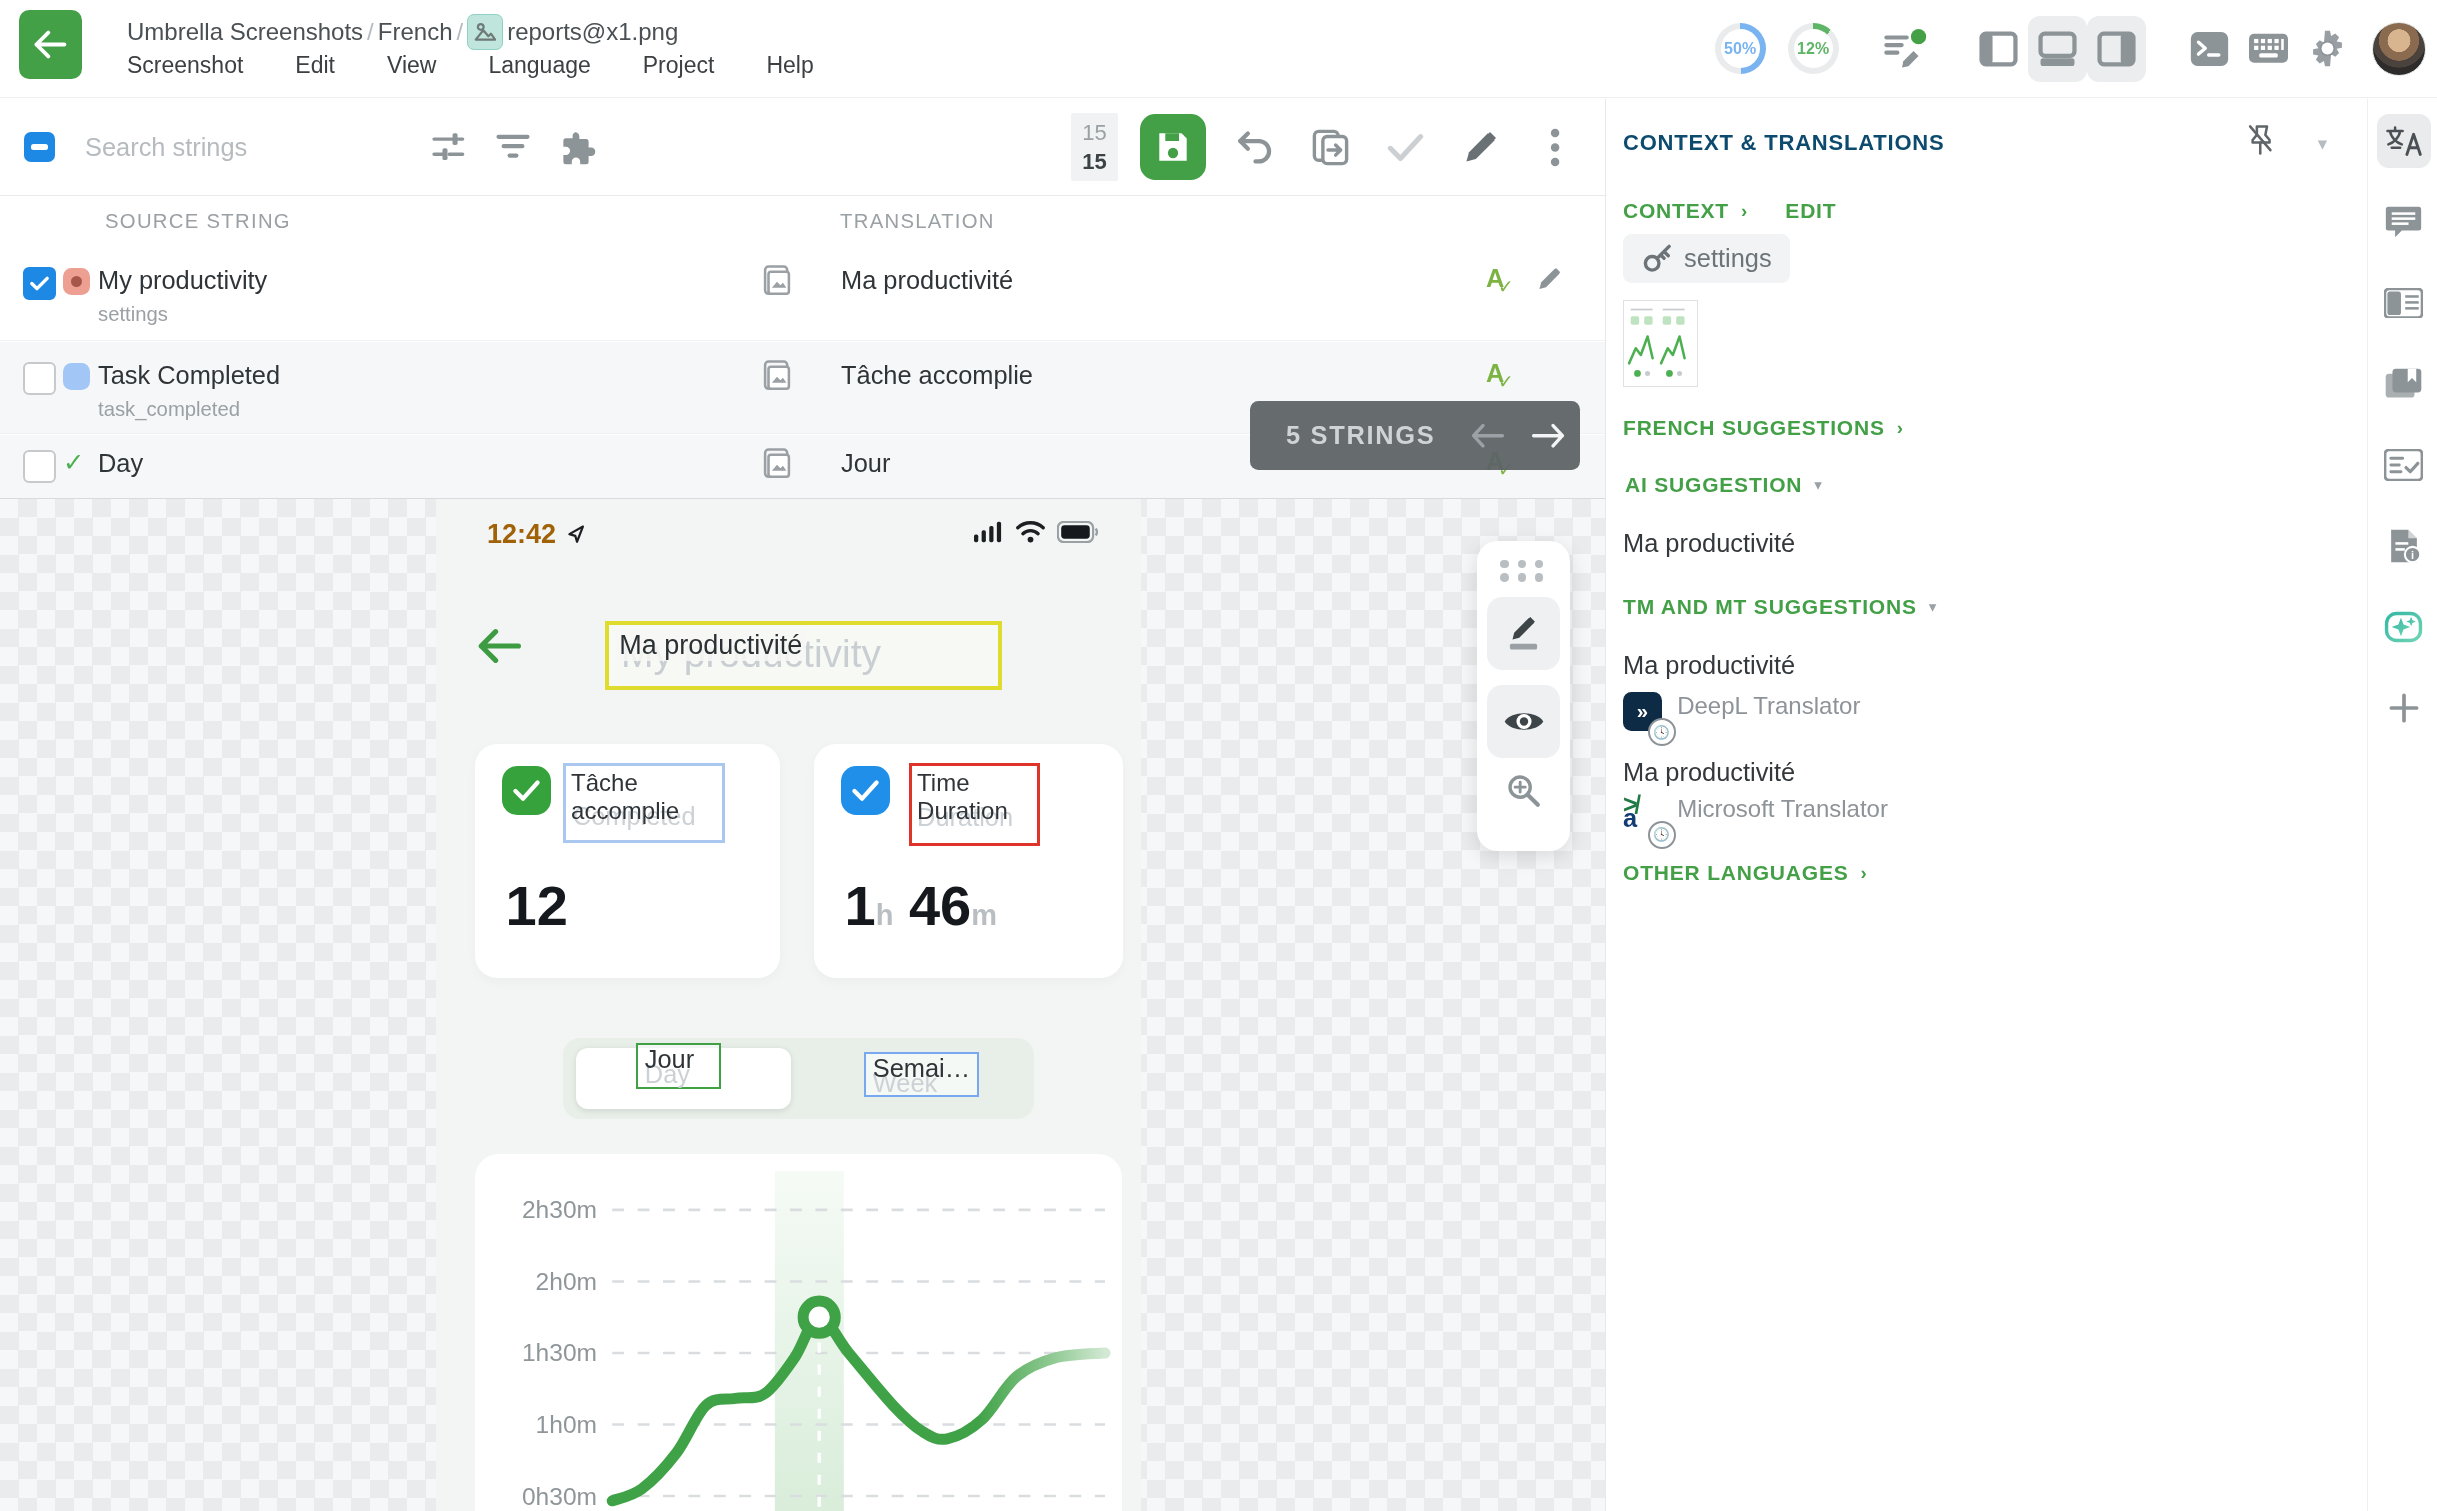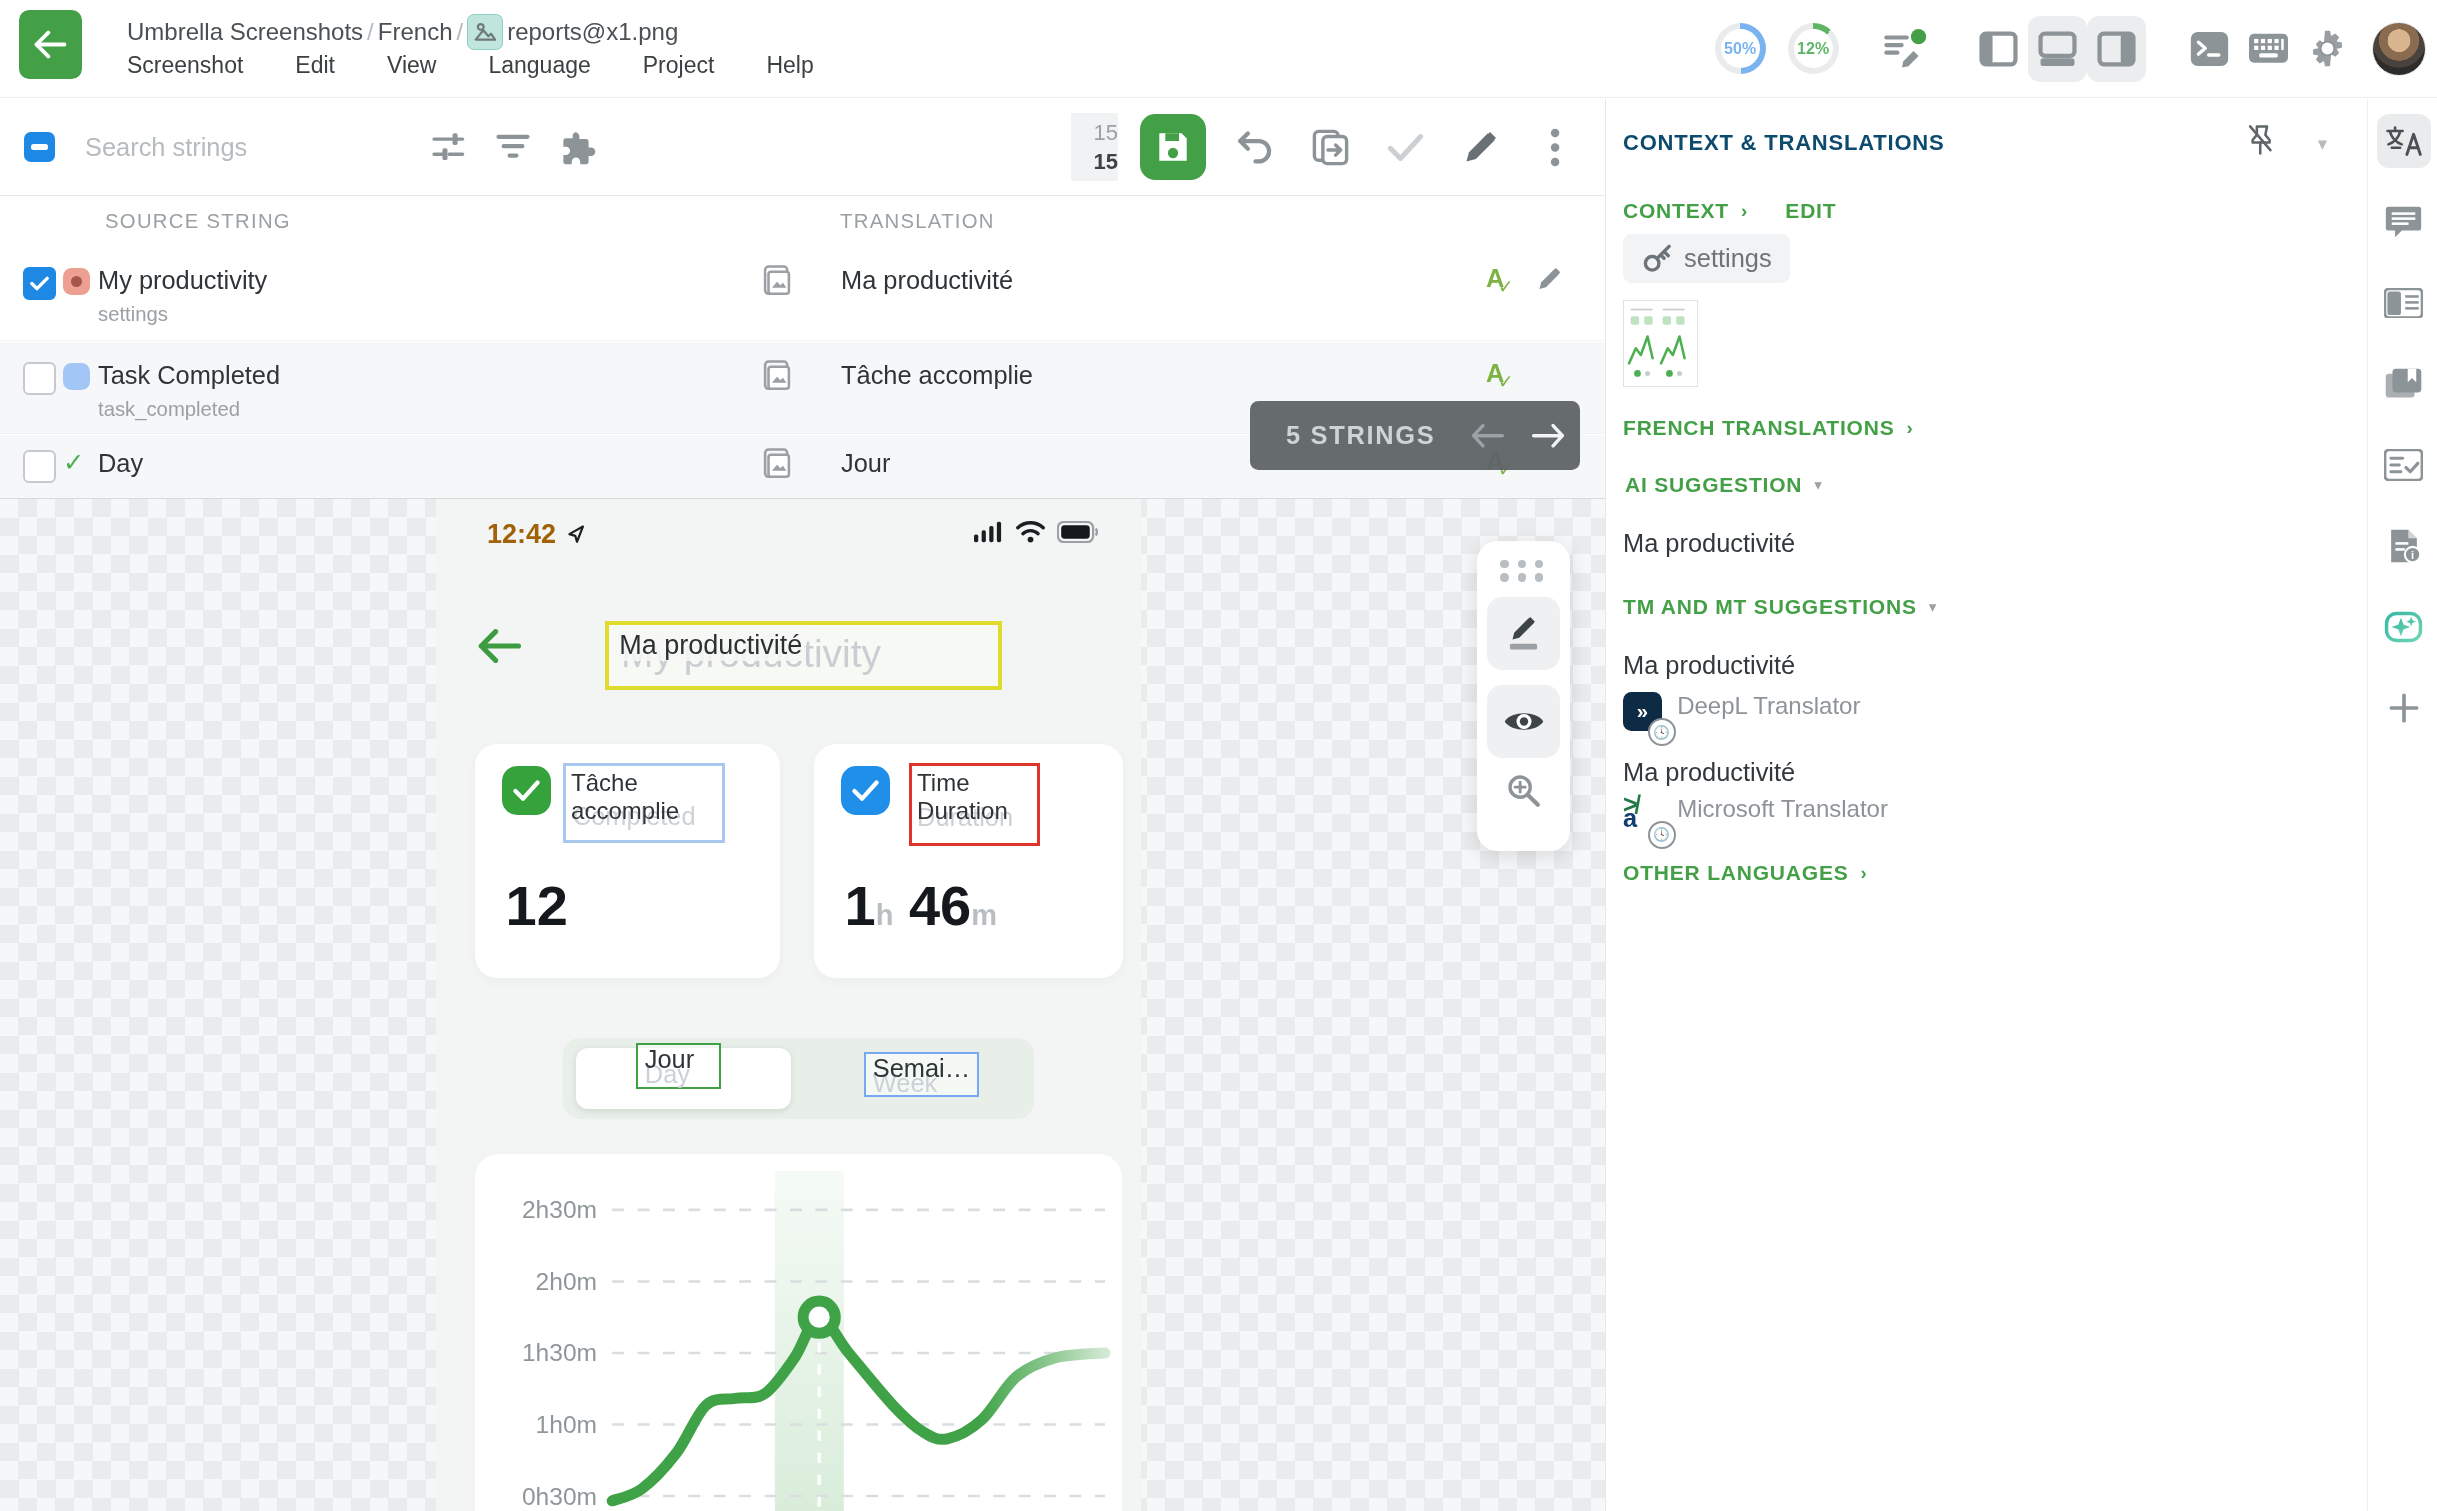--- a/index.html
+++ b/index.html
@@ -38,21 +38,21 @@
   
   .etoolbar{position:absolute;left:0;top:0;width:1605px;height:96px;border-bottom:1.7px solid #e7e9eb;
     display:flex;align-items:center;}
   .cb{width:30.5px;height:30.5px;border-radius:6.8px;flex:none;}
   .cb.ind{background:#1e88e5;margin-left:24px;position:relative;cursor:pointer;}
   .cb.ind::after{content:"";position:absolute;left:6.8px;right:6.8px;top:12.7px;height:5.1px;background:#fff;border-radius:2.5px;}
   .search-ph{margin-left:30.5px;font-size:25.4px;color:#b6bbbf;width:339px;cursor:text;}
   .tool-ic{width:47px;height:47px;display:flex;align-items:center;justify-content:center;color:#8d9498;
     margin-right:18.6px;cursor:pointer;}
   .counts{margin-left:auto;width:47px;height:68px;background:#f0f2f3;border-radius:2px;
-    display:flex;flex-direction:column;align-items:flex-end;justify-content:center;font-size:22px;line-height:29px;}
+    display:flex;flex-direction:column;align-items:center;justify-content:center;font-size:22px;line-height:29px;}
   .counts .c1{color:#9aa0a4;} .counts .c2{color:#3c4347;font-weight:bold;}
   .save-btn{width:66px;height:66px;background:#43a047;border-radius:15.2px;margin-left:22px;
     display:flex;align-items:center;justify-content:center;cursor:pointer;}
   .act-ic{width:51px;height:51px;display:flex;align-items:center;justify-content:center;margin-left:24px;
     color:#8d9498;cursor:pointer;}
   .act-ic.disabled{color:#ccd0d3;}
   .act-ic.dark{color:#6a7175;}
   .act-ic.last{margin-right:24px;}
 
   
@@ -598,21 +598,21 @@
               <circle cx="54" cy="86" r="4"></circle>
             </g>
           <g fill="#c8ccce">
               <circle cx="28" cy="86" r="3"></circle>
               <circle cx="66" cy="86" r="3"></circle>
             </g>
         </svg>
       </div>
 
       <div class="sec s-french">
-        <span>FRENCH TRANSLATIONS</span>
+        <span>FRENCH SUGGESTIONS</span>
         <span class="arr">›</span>
       </div>
 
       <div class="sec s-ai">
         <span>AI SUGGESTION</span>
         <span class="tri">▾</span>
       </div>
       <div class="sugg g1">Ma productivité</div>
 
       <div class="sec s-tm">

